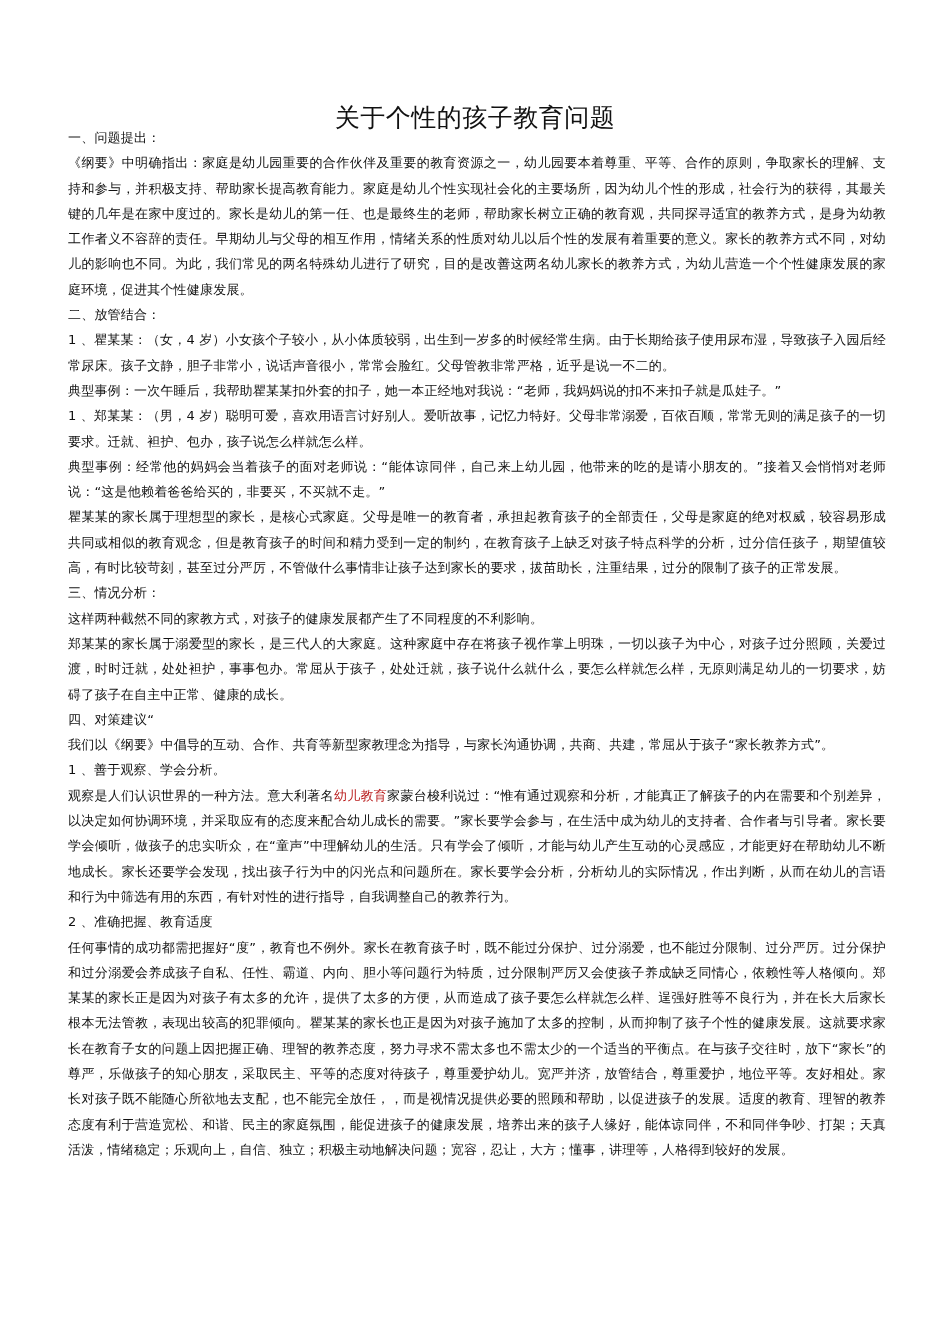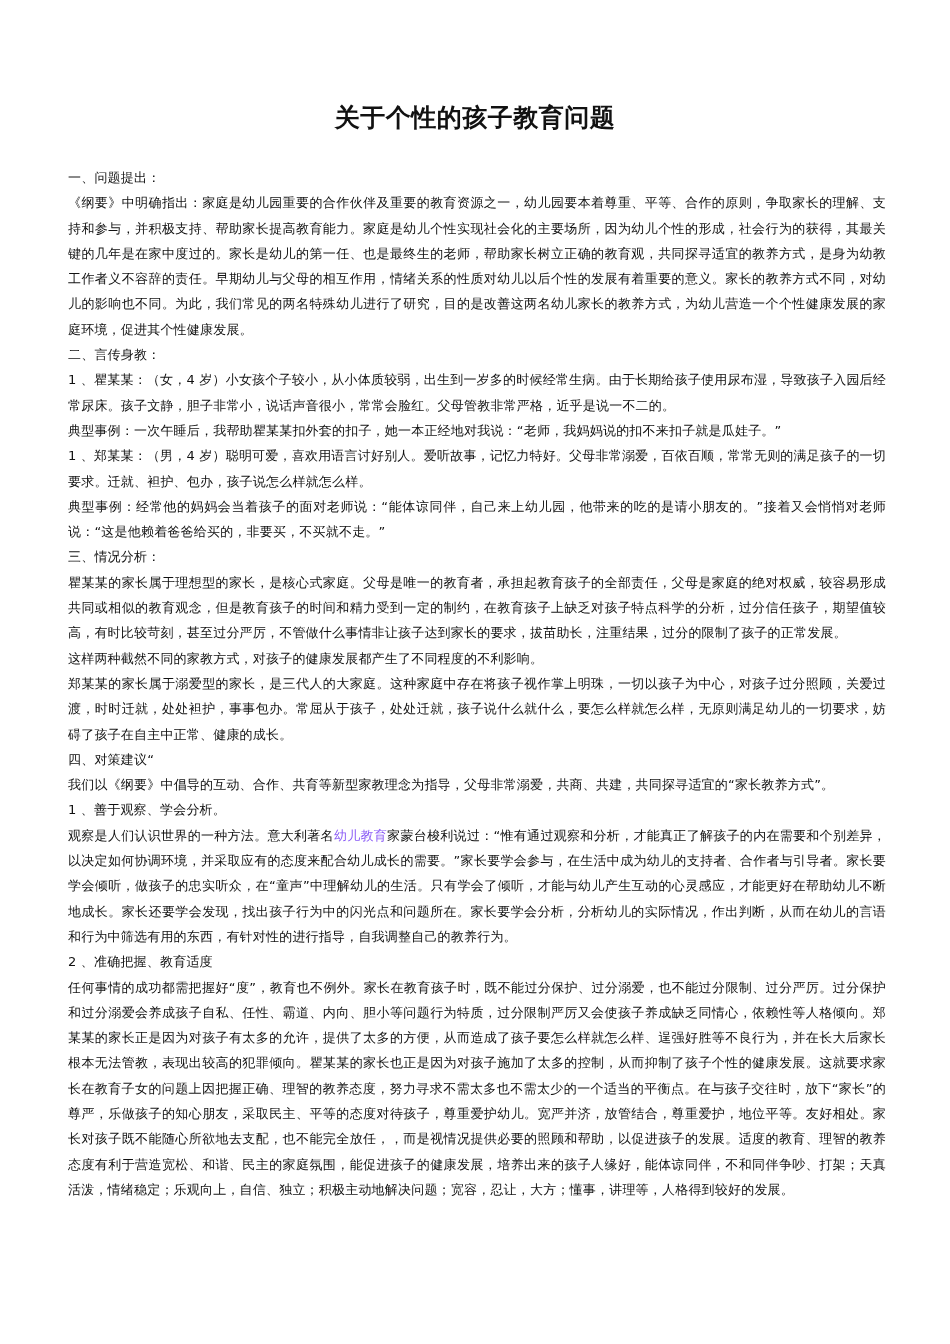--- a/index.html
+++ b/index.html
@@ -24,69 +24,68 @@
     }
     .title {
       position: absolute;
       left: 0;
       width: 950px;
       top: 84px;
       text-align: center;
       font-family: "DejaVu Serif", "Liberation Serif", serif;
       font-size: 25px;
       line-height: 34px;
-      font-weight: bold;
+      font-weight: normal;
       letter-spacing: 0.5px;
       color: #111;
     }
     .body-text {
       position: absolute;
       left: 68px;
       width: 818px;
       top: 125px;
       font-size: 13px;
       line-height: 25.3px;
       text-align: justify;
       letter-spacing: 0.2px;
-      margin-top: 40px;
     }
     .body-text p {
       margin: 0;
       padding: 0;
     }
     .link {
-      color: #8b5cf6;
+      color: #b91c1c;
     }
     .spacer {
       height: 50px;
     }
   </style>
 </head>
 <body>
 
 <div class="page">
   <h1 class="title">关于个性的孩子教育问题</h1>
 
   <div class="body-text">
     <p>一、问题提出：</p>
     <p>《纲要》中明确指出：家庭是幼儿园重要的合作伙伴及重要的教育资源之一，幼儿园要本着尊重、平等、合作的原则，争取家长的理解、支持和参与，并积极支持、帮助家长提高教育能力。家庭是幼儿个性实现社会化的主要场所，因为幼儿个性的形成，社会行为的获得，其最关键的几年是在家中度过的。家长是幼儿的第一任、也是最终生的老师，帮助家长树立正确的教育观，共同探寻适宜的教养方式，是身为幼教工作者义不容辞的责任。早期幼儿与父母的相互作用，情绪关系的性质对幼儿以后个性的发展有着重要的意义。家长的教养方式不同，对幼儿的影响也不同。为此，我们常见的两名特殊幼儿进行了研究，目的是改善这两名幼儿家长的教养方式，为幼儿营造一个个性健康发展的家庭环境，促进其个性健康发展。</p>
 
-    <p>二、言传身教：</p>
+    <p>二、放管结合：</p>
     <p>1 、瞿某某：（女，4 岁）小女孩个子较小，从小体质较弱，出生到一岁多的时候经常生病。由于长期给孩子使用尿布湿，导致孩子入园后经常尿床。孩子文静，胆子非常小，说话声音很小，常常会脸红。父母管教非常严格，近乎是说一不二的。</p>
     <p>典型事例：一次午睡后，我帮助瞿某某扣外套的扣子，她一本正经地对我说：“老师，我妈妈说的扣不来扣子就是瓜娃子。”</p>
     <p>1 、郑某某：（男，4 岁）聪明可爱，喜欢用语言讨好别人。爱听故事，记忆力特好。父母非常溺爱，百依百顺，常常无则的满足孩子的一切要求。迁就、袒护、包办，孩子说怎么样就怎么样。</p>
     <p>典型事例：经常他的妈妈会当着孩子的面对老师说：“能体谅同伴，自己来上幼儿园，他带来的吃的是请小朋友的。”接着又会悄悄对老师说：“这是他赖着爸爸给买的，非要买，不买就不走。”</p>
 
+    <p>瞿某某的家长属于理想型的家长，是核心式家庭。父母是唯一的教育者，承担起教育孩子的全部责任，父母是家庭的绝对权威，较容易形成共同或相似的教育观念，但是教育孩子的时间和精力受到一定的制约，在教育孩子上缺乏对孩子特点科学的分析，过分信任孩子，期望值较高，有时比较苛刻，甚至过分严厉，不管做什么事情非让孩子达到家长的要求，拔苗助长，注重结果，过分的限制了孩子的正常发展。</p>
     <p>三、情况分析：</p>
-    <p>瞿某某的家长属于理想型的家长，是核心式家庭。父母是唯一的教育者，承担起教育孩子的全部责任，父母是家庭的绝对权威，较容易形成共同或相似的教育观念，但是教育孩子的时间和精力受到一定的制约，在教育孩子上缺乏对孩子特点科学的分析，过分信任孩子，期望值较高，有时比较苛刻，甚至过分严厉，不管做什么事情非让孩子达到家长的要求，拔苗助长，注重结果，过分的限制了孩子的正常发展。</p>
     <p>这样两种截然不同的家教方式，对孩子的健康发展都产生了不同程度的不利影响。</p>
     <p>郑某某的家长属于溺爱型的家长，是三代人的大家庭。这种家庭中存在将孩子视作掌上明珠，一切以孩子为中心，对孩子过分照顾，关爱过渡，时时迁就，处处袒护，事事包办。常屈从于孩子，处处迁就，孩子说什么就什么，要怎么样就怎么样，无原则满足幼儿的一切要求，妨碍了孩子在自主中正常、健康的成长。</p>
 
     <p>四、对策建议“</p>
-    <p>我们以《纲要》中倡导的互动、合作、共育等新型家教理念为指导，父母非常溺爱，共商、共建，共同探寻适宜的“家长教养方式”。</p>
+    <p>我们以《纲要》中倡导的互动、合作、共育等新型家教理念为指导，与家长沟通协调，共商、共建，常屈从于孩子“家长教养方式”。</p>
 
     <p>1 、善于观察、学会分析。</p>
     <p><span>观察是人们认识世界的一种方法。意大利著名</span><a class="link">幼儿教育</a><span>家蒙台梭利说过：“惟有通过观察和分析，才能真正了解孩子的内在需要和个别差异，以决定如何协调环境，并采取应有的态度来配合幼儿成长的需要。”家长要学会参与，在生活中成为幼儿的支持者、合作者与引导者。家长要学会倾听，做孩子的忠实听众，在“童声”中理解幼儿的生活。只有学会了倾听，才能与幼儿产生互动的心灵感应，才能更好在帮助幼儿不断地成长。家长还要学会发现，找出孩子行为中的闪光点和问题所在。家长要学会分析，分析幼儿的实际情况，作出判断，从而在幼儿的言语和行为中筛选有用的东西，有针对性的进行指导，自我调整自己的教养行为。</span></p>
 
     <p>2 、准确把握、教育适度</p>
     <p>任何事情的成功都需把握好“度”，教育也不例外。家长在教育孩子时，既不能过分保护、过分溺爱，也不能过分限制、过分严厉。过分保护和过分溺爱会养成孩子自私、任性、霸道、内向、胆小等问题行为特质，过分限制严厉又会使孩子养成缺乏同情心，依赖性等人格倾向。郑某某的家长正是因为对孩子有太多的允许，提供了太多的方便，从而造成了孩子要怎么样就怎么样、逞强好胜等不良行为，并在长大后家长根本无法管教，表现出较高的犯罪倾向。瞿某某的家长也正是因为对孩子施加了太多的控制，从而抑制了孩子个性的健康发展。这就要求家长在教育子女的问题上因把握正确、理智的教养态度，努力寻求不需太多也不需太少的一个适当的平衡点。在与孩子交往时，放下“家长”的尊严，乐做孩子的知心朋友，采取民主、平等的态度对待孩子，尊重爱护幼儿。宽严并济，放管结合，尊重爱护，地位平等。友好相处。家长对孩子既不能随心所欲地去支配，也不能完全放任，，而是视情况提供必要的照顾和帮助，以促进孩子的发展。适度的教育、理智的教养态度有利于营造宽松、和谐、民主的家庭氛围，能促进孩子的健康发展，培养出来的孩子人缘好，能体谅同伴，不和同伴争吵、打架；天真活泼，情绪稳定；乐观向上，自信、独立；积极主动地解决问题；宽容，忍让，大方；懂事，讲理等，人格得到较好的发展。</p>
 
     <div class="spacer"></div>
   </div>
 </div>

